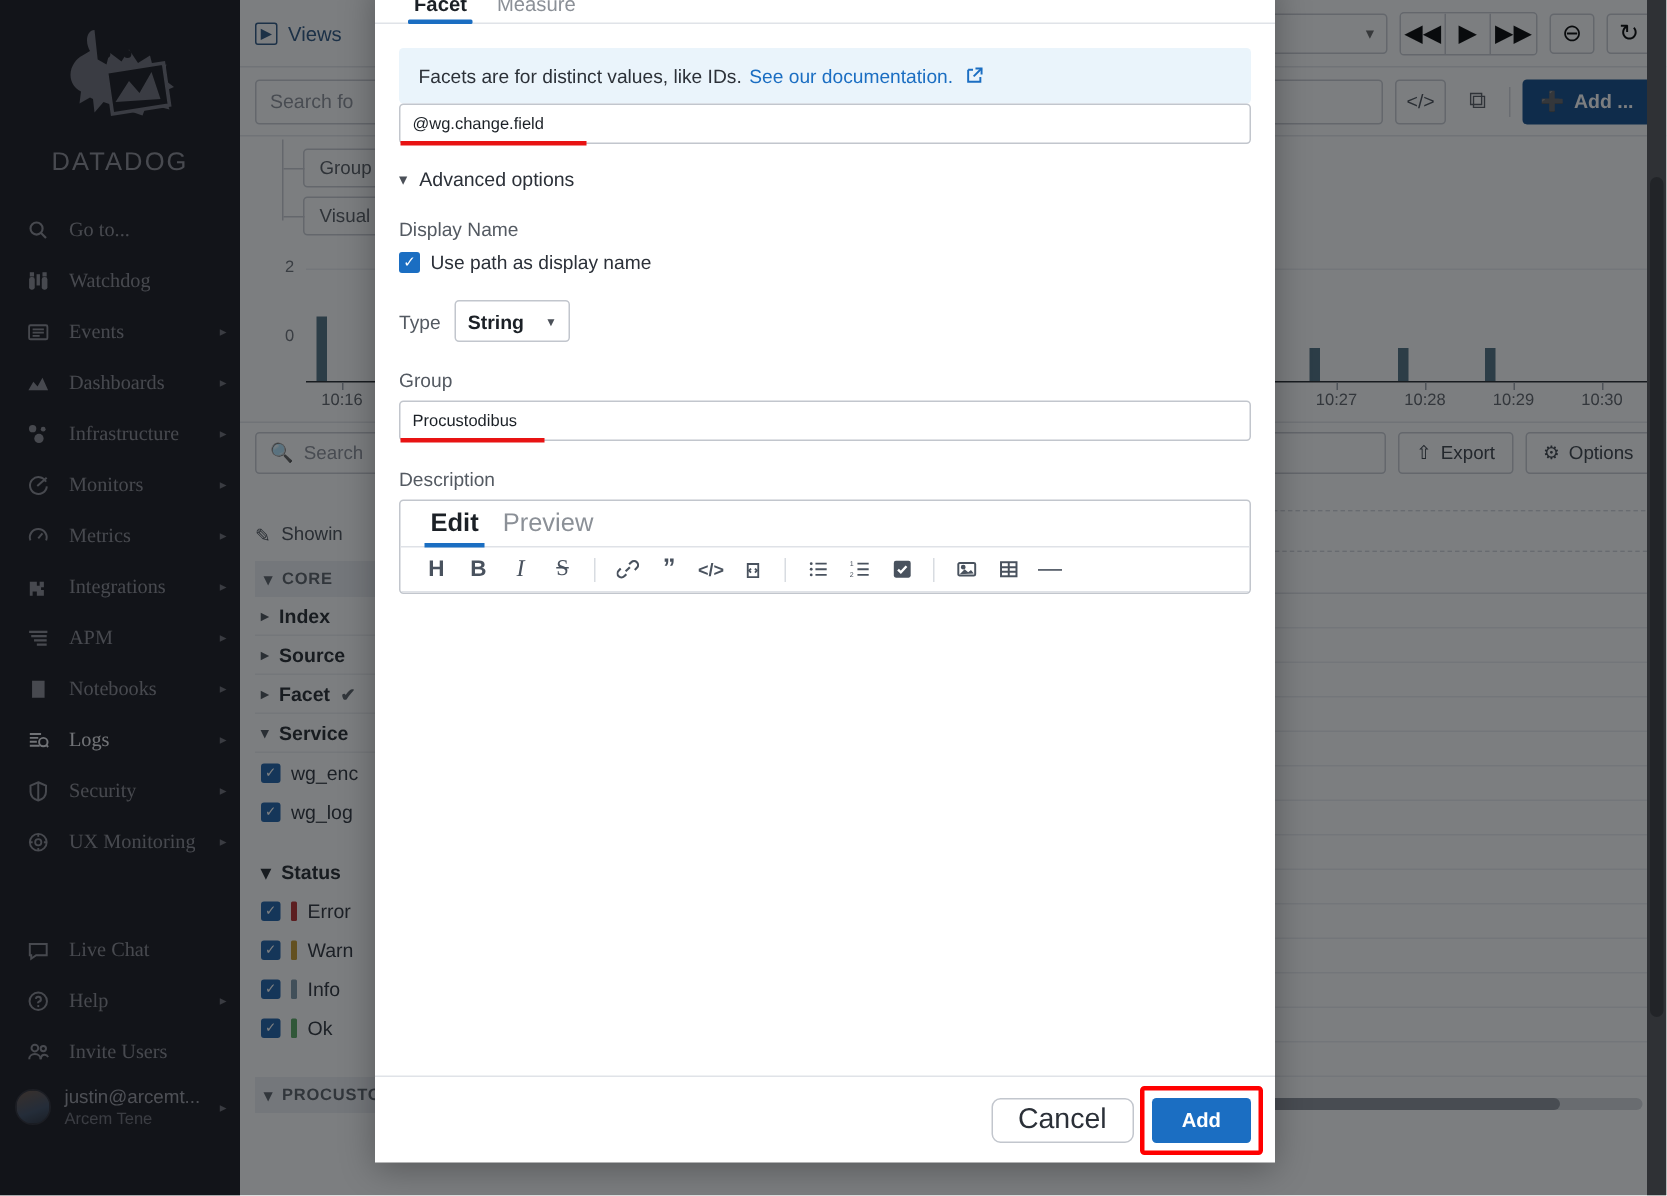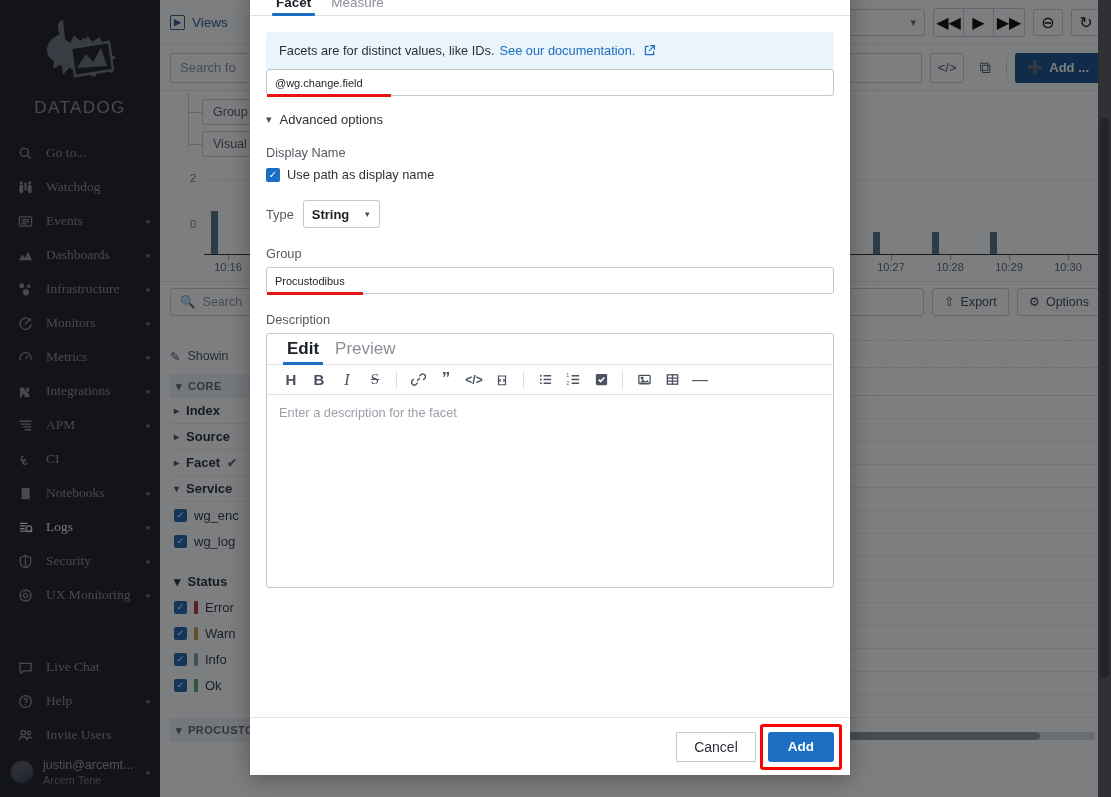--- a/index.html
+++ b/index.html
@@ -285,22 +285,22 @@
   .tool svg { display: block; }
   .tsep { width: 1px; height: 16px; background: #d8dce1; margin: 0 7px; }
   .ed-area { height: 192px; padding: 10px 12px; font-size: 12.8px; color: #9aa0a8; }
 
   .m-foot {
     flex: none; height: 58px; border-top: 1px solid #e0e3e8;
     display: flex; align-items: center; justify-content: flex-end;
     gap: 12px; padding: 0 16px;
   }
   .btn-cancel {
-    height: 30px; padding: 0 17px; border: 1px solid #c2c6cd; border-radius: 1px;
-    background: #fff; font-size: 14px; color: #2b3038; display: flex;
+    height: 30px; padding: 0 17px; border: 1px solid #c2c6cd; border-radius: 6px;
+    background: #fff; font-size: 19px; color: #2b3038; display: flex;
     align-items: center; cursor: pointer;
   }
   .btn-add-wrap { position: relative; display: inline-flex; }
   .btn-add {
     height: 30px; padding: 0 20px; border-radius: 3px; background: #1b6ec2;
     color: #fff; font-size: 13.5px; font-weight: 600; display: flex;
     align-items: center; cursor: pointer;
   }
   .hl-box {
     position: absolute; left: -8px; top: -8px; right: -8px; bottom: -8px;
@@ -412,29 +412,20 @@
             <span class="nav-caret">▸</span>
           </div>
           <div class="nav-item">
             <span class="nav-ic">
               <svg width="15" height="15" viewBox="0 0 16 16" fill="none" stroke="currentColor" stroke-width="1.5">
                 <path d="M1.5 3.5h13M3 6.5h11M5 9.5h9M7 12.5h7"></path>
               </svg>
             </span>
             <span class="nav-label">APM</span>
             <span class="nav-caret">▸</span>
-          </div>
-          <div class="nav-item">
-            <span class="nav-ic">
-              <svg width="15" height="15" viewBox="0 0 16 16" fill="none" stroke="currentColor" stroke-width="1.4">
-                <path d="M6 4.5a2.6 2.6 0 1 0 2.4 3.6"></path>
-                <path d="M10 11.5a2.6 2.6 0 1 1-2.4-3.6"></path>
-              </svg>
-            </span>
-            <span class="nav-label">CI</span>
           </div>
           <div class="nav-item">
             <span class="nav-ic">
               <svg width="15" height="15" viewBox="0 0 16 16" fill="currentColor">
                 <path d="M3.5 2h9v12h-9z"></path>
                 <rect x="2" y="2" width="1.6" height="12" fill="#16161c"></rect>
               </svg>
             </span>
             <span class="nav-label">Notebooks</span>
             <span class="nav-caret">▸</span>
@@ -815,23 +806,20 @@
             </svg>
           </div>
           <div class="tool">
             <svg width="15" height="15" viewBox="0 0 16 16" fill="none" stroke="#49525e" stroke-width="1.4">
               <rect x="2.5" y="3" width="11" height="10"></rect>
                 <path d="M2.5 6.5h11M2.5 9.8h11M8 3v10"></path>
             </svg>
           </div>
           <div class="tool" style="font-size:16px">—</div>
         </div>
-        <div class="ed-area">
-          <span>Enter a description for the facet</span>
-        </div>
       </div>
     </div>
 
     <div class="m-foot">
       <div class="btn-cancel">Cancel</div>
       <div class="btn-add-wrap">
         <div class="btn-add">Add</div>
         <div class="hl-box"></div>
       </div>
     </div>

